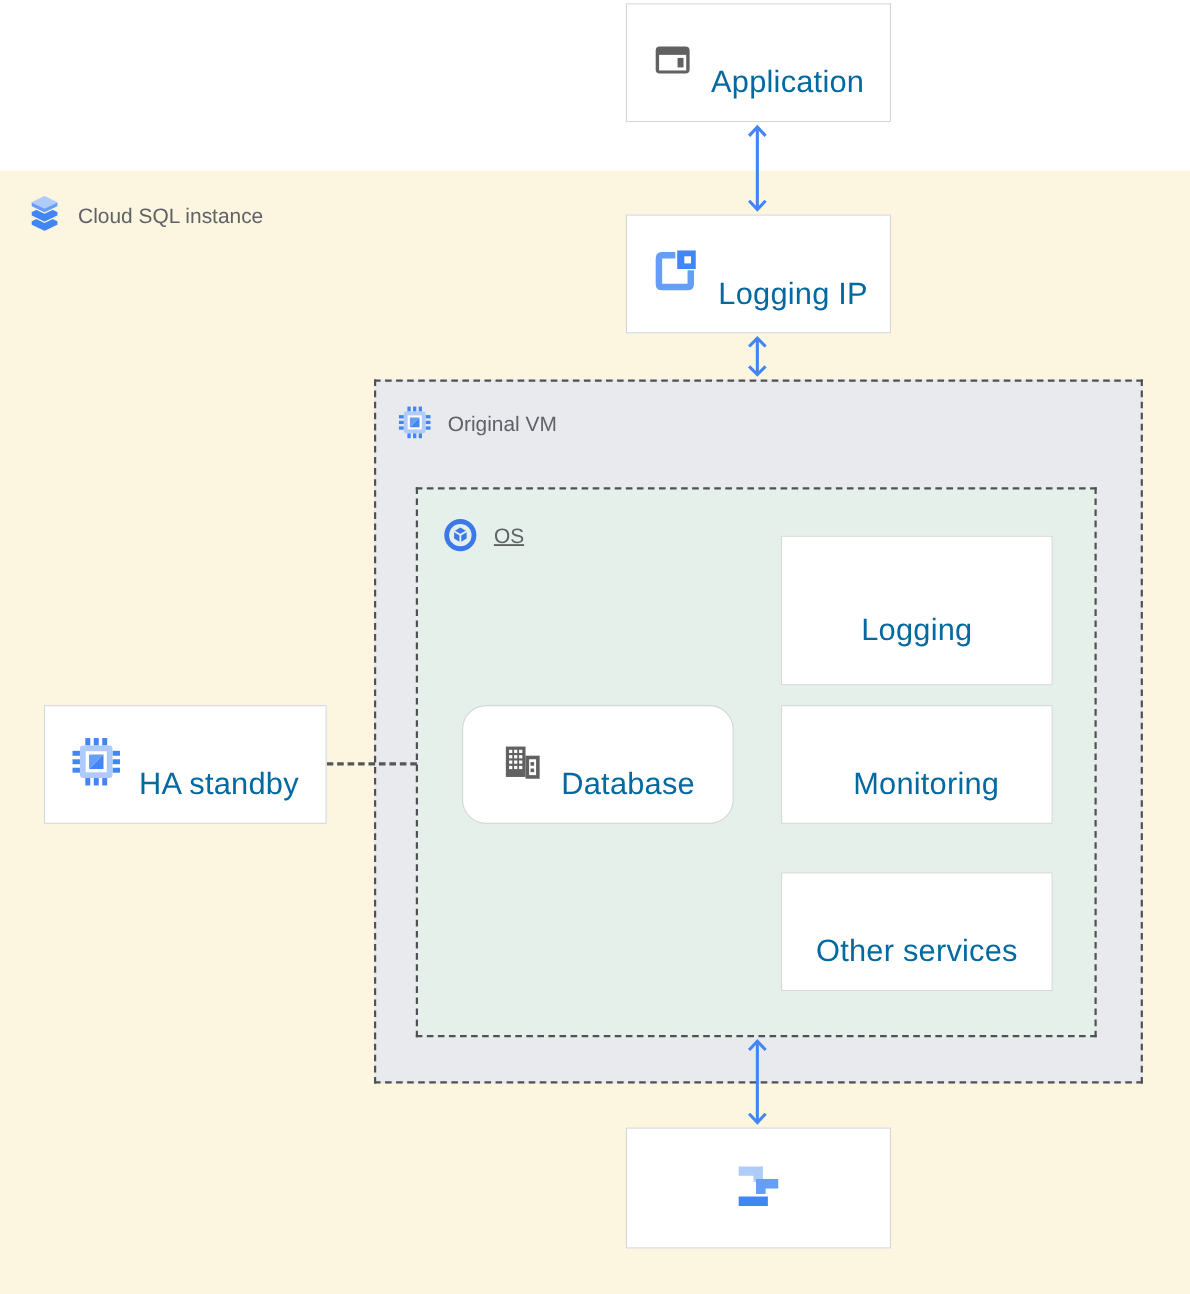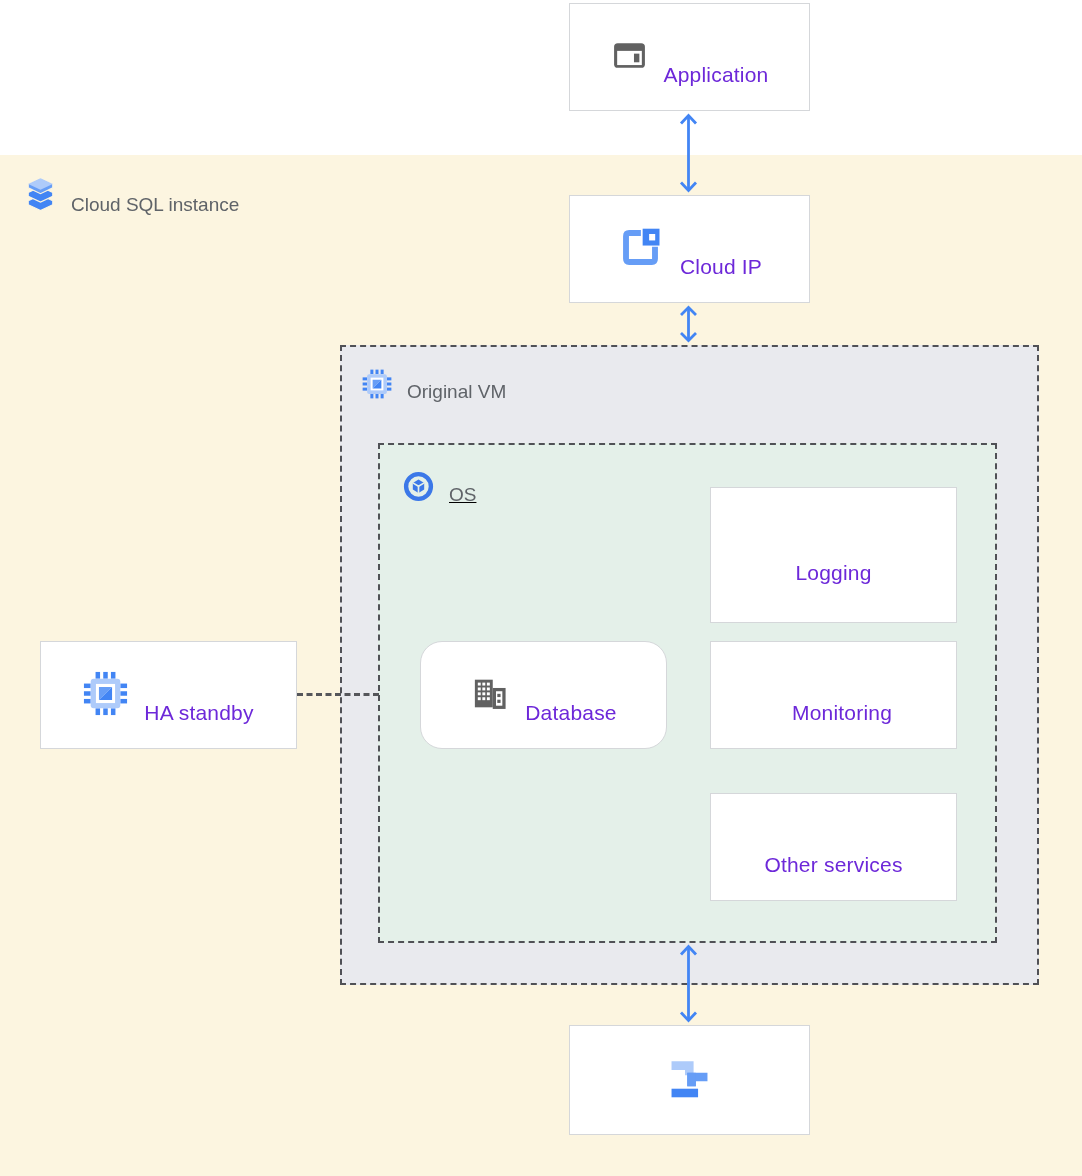--- a/index.html
+++ b/index.html
@@ -3,23 +3,23 @@
 <meta charset="utf-8">
 <style>
   * { margin:0; padding:0; box-sizing:border-box; }
   html,body { width:1082px; height:1176px; }
   body { font-family:"Liberation Sans","DejaVu Sans",sans-serif; background:#ffffff; }
   #canvas { position:relative; width:1082px; height:1176px; background:#ffffff; overflow:hidden; }
 
   .sql-zone { position:absolute; left:0; top:155px; width:1082px; height:1021px; background:#fcf5e0; }
 
   .node { position:absolute; background:#ffffff; border:1px solid #d5d7da; display:flex; align-items:center; justify-content:center; gap:16px; z-index:4; }
-  .node .lbl { font-size:21px; color:#6d28d9; letter-spacing:.2px;margin-top:35px; }
-
-  .zone-label { position:absolute; display:flex; align-items:flex-end; gap:15px; z-index:3; }
+  .node .lbl { font-size:28px; color:#0369a1; letter-spacing:.2px;margin-top:35px; }
+
+  .zone-label { position:absolute; display:flex; align-items:center; gap:15px; z-index:3; }
   .zone-label .zlbl { font-size:19px; color:#5f6368; }
 
   .vm-zone { position:absolute; left:340px; top:345px; width:699px; height:640px; background:#e9eaee; border:2px dashed #505156; z-index:1; }
   .os-zone { position:absolute; left:378px; top:443px; width:619px; height:500px; background:#e4f0e9; border:2px dashed #505156; z-index:2; }
 
   .arrow { position:absolute; z-index:5; }
   .dash-link { position:absolute; left:297px; top:693px; width:82px; border-top:3px dashed #55565a; z-index:3; }
 
   .icon { flex:0 0 auto; display:block; }
   .pd-text { width:116px; line-height:28px; }
@@ -105,21 +105,21 @@
   </svg>
 
   <div class="node" style="left:569px; top:195px; width:241px; height:108px;">
     <span class="icon">
       <svg width="47" height="47" viewBox="0 0 24 24">
         <path d="M12.2 4.6 H6.2 Q4.6 4.6 4.6 6.2 V17.8 Q4.6 19.4 6.2 19.4 H17.8 Q19.4 19.4 19.4 17.8 V11.6" fill="none" stroke="#669df6" stroke-width="3"></path>
         <rect x="13.1" y="2.4" width="8.6" height="8.6" fill="#4285f4"></rect>
         <rect x="16.4" y="5.1" width="3.1" height="3.3" fill="#ffffff"></rect>
       </svg>
     </span>
-    <span class="lbl">Cloud IP</span>
+    <span class="lbl">Logging IP</span>
   </div>
 
   <svg class="arrow" style="left:676px; top:305px;" width="25" height="38" viewBox="0 0 25 38">
     <g stroke="#4285f4" stroke-width="2.8" fill="none">
       <line x1="12.5" y1="3" x2="12.5" y2="35"></line>
       <polyline points="5,10 12.5,2.5 20,10"></polyline>
       <polyline points="5,28 12.5,35.5 20,28"></polyline>
     </g>
   </svg>
 

